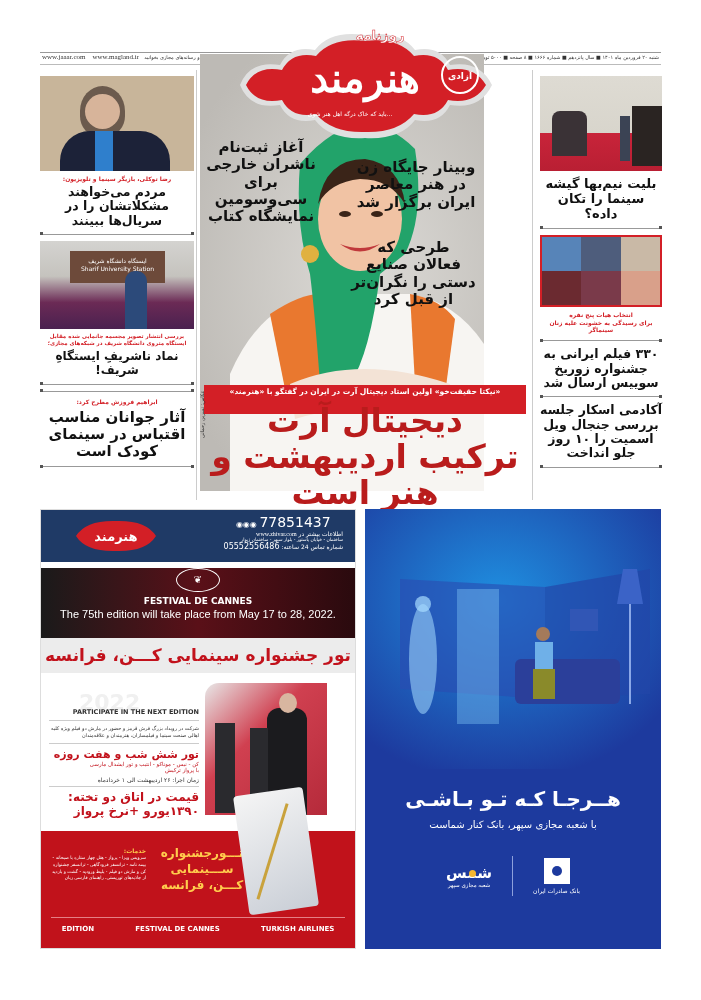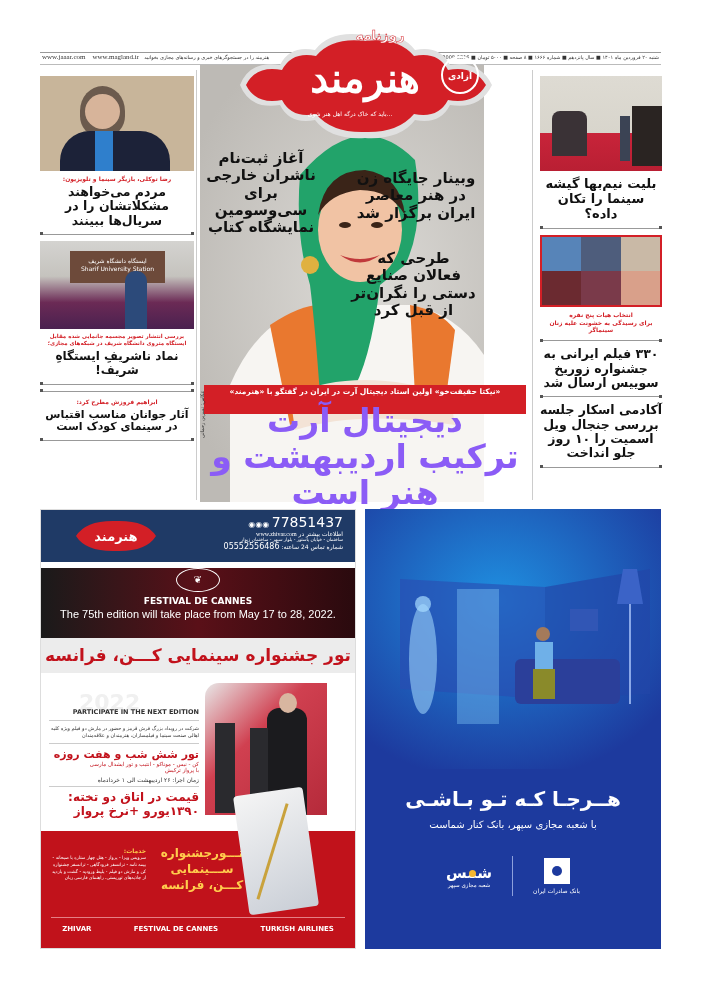--- a/index.html
+++ b/index.html
@@ -11,24 +11,24 @@
 .urlline{left:42px;top:53px;font-size:7px;color:#333;font-family:"Liberation Serif",serif;direction:ltr;white-space:nowrap}
 .urlline .mid{font-family:"DejaVu Sans",sans-serif;font-size:5px;color:#333}
 .col-r{left:540px;width:122px;top:76px}
 .col-l{left:40px;width:154px;top:76px}
 .photo{background:#888;position:relative;overflow:hidden}
 .hl{font-weight:bold;color:#111;text-align:center;line-height:1.15}
 .kicker{color:#d31f26;font-size:6px;text-align:center;font-weight:bold;line-height:1.3}
 .sep{height:1px;background:#999;margin:6px 0;position:relative}
 .sep:before,.sep:after{content:"";position:absolute;top:-1.5px;width:3px;height:3px;background:#555}
 .sep:before{left:0}.sep:after{right:0}
-.center{left:200px;top:65px;width:284px;height:437px;background:#cfcdca;overflow:hidden}
+.center{left:200px;top:54px;width:284px;height:437px;background:#cfcdca;overflow:hidden}
 .logo{left:220px;top:20px;width:290px;height:130px}
 .red-strip{left:204px;top:385px;width:322px;height:29px;background:#d31f26;color:#fff;font-size:7.5px;font-weight:bold;text-align:center;line-height:14px}
-.bighead{left:205px;top:403px;width:320px;text-align:center;font-weight:bold;font-size:33px;line-height:36px;color:#8b5cf6}
+.bighead{left:205px;top:403px;width:320px;text-align:center;font-weight:bold;font-size:33px;line-height:36px;color:#b91c1c}
 .center-hl{font-size:15px;font-weight:bold;color:#111;text-align:center;line-height:1.15}
 .credit{left:199px;top:390px;width:12px;height:100px;font-size:5px;color:#333;writing-mode:vertical-rl;transform:rotate(180deg)}
 .ad-left{left:40px;top:509px;width:316px;height:440px;background:#fff;border:1px solid #ddd;overflow:hidden}
 .ad-right{left:365px;top:509px;width:296px;height:440px;background:#1d3a9e;overflow:hidden}
 .vline{left:532px;top:70px;width:1px;height:430px;background:#ccc}
 .vline2{left:196px;top:70px;width:1px;height:430px;background:#ccc}
 </style>
 </head>
 <body>
 
@@ -151,33 +151,33 @@
       </div>
       <div style="position:absolute;left:85px;top:30px;width:22px;height:58px;background:#2c4a7a;border-radius:10px 10px 0 0"></div>
     </div>
     <div class="kicker" style="margin-top:4px;font-size:5.5px">بررسی انتشار تصویر مجسمه جانمایی شده مقابل ایستگاه متروی دانشگاه شریف در شبکه‌های مجازی؛</div>
     <div class="hl" style="font-size:12px;margin-top:3px">نماد ناشریفِ ایستگاهِ شریف!</div>
   </div>
   <div class="sep"></div>
   <div class="sep"></div>
   <div>
     <div class="kicker">ابراهیم فروزش مطرح کرد:</div>
-    <div class="hl" style="font-size:11px;margin-top:3px">آثار جوانان مناسب اقتباس در سینمای کودک است</div>
+    <div class="hl" style="font-size:15px;margin-top:3px">آثار جوانان مناسب اقتباس در سینمای کودک است</div>
   </div>
   <div class="sep"></div>
 </div>
 
 <div class="abs ad-left">
   <div style="height:52px;background:#1f3a66;position:relative">
     <svg style="position:absolute;left:30px;top:5px" width="90" height="42">
       <path d="M5 21 Q15 5 45 6 Q75 5 85 21 Q75 37 45 36 Q15 37 5 21Z" fill="#d31f26"></path>
       <text x="45" y="26" text-anchor="middle" font-size="13" font-weight="bold" fill="#fff">هنرمند</text>
     </svg>
     <div style="position:absolute;right:12px;top:4px;color:#fff;text-align:right">
-      <div style="font-size:14px;direction:ltr;text-align:right"><span style="font-size:8px">◉◉◉ </span><span>77851437</span></div>
+      <div style="font-size:14px;direction:ltr;text-align:center"><span style="font-size:8px">◉◉◉ </span><span>77851437</span></div>
       <div style="font-size:6px;direction:rtl"><span>اطلاعات بیشتر در</span> <span style="font-family:'Liberation Serif',serif">www.zhivar.com</span></div>
       <div style="font-size:4.5px">ساختمان - خیابان پاستور - بلوار سپهر - ساختمان ژیوار</div>
       <div style="font-size:6px"><span>شماره تماس 24 ساعته:</span> <span style="font-size:8px">05552556486</span></div>
     </div>
   </div>
   <div style="height:70px;background:linear-gradient(90deg,#1a1a1a,#5a1018 50%,#2a0a0e);position:relative;text-align:center;color:#fff">
     <div style="width:44px;height:24px;border:1.5px solid #fff;border-radius:50%;margin:6px auto 0;font-size:10px;line-height:22px">❦</div>
     <div style="font-size:9px;font-weight:bold;margin-top:4px;direction:ltr">FESTIVAL DE CANNES</div>
     <div style="font-size:11px;font-family:Liberation Sans, sans-serif;direction:ltr;margin-top:2px">The 75th edition will take place from May 17 to 28, 2022.</div>
   </div>
@@ -209,21 +209,21 @@
     <div style="position:absolute;right:108px;top:14px;width:90px;color:#ffcc4d;font-size:12px;font-weight:bold;text-align:center;line-height:1.35">تـــورجشنواره ســـینمایی کـــن، فرانسه</div>
     <div style="position:absolute;left:10px;top:15px;width:95px;color:#fff;font-size:4.5px;line-height:1.5">
       <div style="color:#ffcc4d;font-size:6px;font-weight:bold">خدمات:</div>
       <div>سرویس ویزا - پرواز - هتل چهار ستاره با صبحانه - بیمه نامه - ترانسفر فرودگاهی - ترانسفر جشنواره کن و مارش دو فیلم - بلیط ورودیه - گشت و بازدید از جاذبه‌های توریستی، راهنمای فارسی زبان</div>
     </div>
     <div style="position:absolute;left:200px;top:-40px;width:70px;height:120px;background:linear-gradient(160deg,#f5f5f5,#c9ced6);transform:rotate(-8deg);border-radius:4px">
       <div style="position:absolute;left:30px;top:10px;width:3px;height:100px;background:#c9a23c;transform:rotate(25deg)"></div>
     </div>
     <div style="position:absolute;left:10px;right:10px;top:86px;border-top:1px solid #e57f85"></div>
     <div style="position:absolute;left:0;right:0;top:94px;display:flex;justify-content:space-around;direction:ltr;color:#fff;font-weight:bold;font-size:7px">
-      <span>ZHIVAR</span>
+      <span>EDITION</span>
       <span>FESTIVAL DE CANNES</span>
       <span>TURKISH AIRLINES</span>
     </div>
   </div>
 </div>
 
 <div class="abs ad-right">
   <svg width="296" height="260" style="position:absolute;left:0;top:0">
     <defs>
       <radialGradient id="glow" cx="45%" cy="35%" r="70%">

